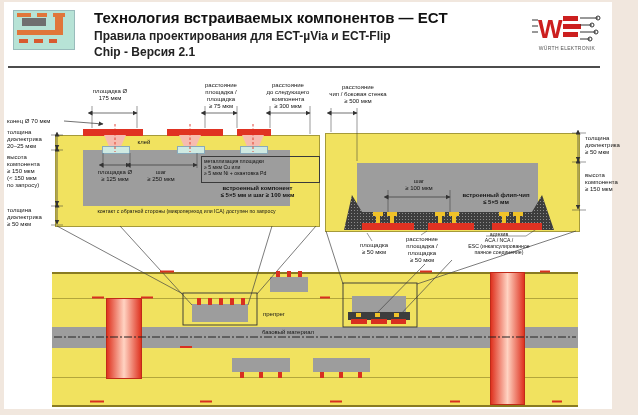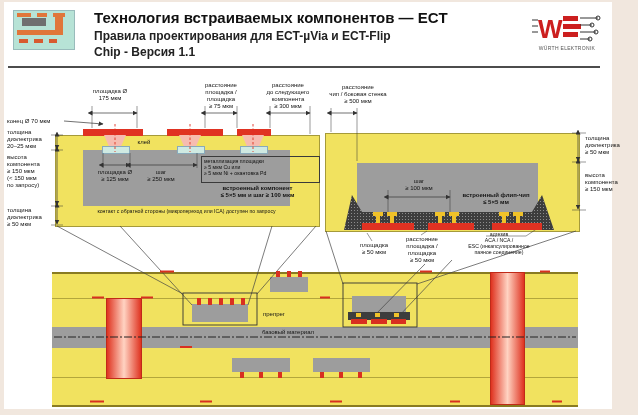--- a/index.html
+++ b/index.html
@@ -55,21 +55,21 @@
     <div class="abs" style="left:8px;top:7px;width:24px;height:8px;background:#6f6f6f;"></div>
     <div class="abs" style="left:41px;top:5px;width:8px;height:16px;background:#e0763a;"></div>
     <div class="abs" style="left:3px;top:19px;width:46px;height:5px;background:#e0763a;"></div>
     <div class="abs" style="left:5px;top:28px;width:9px;height:4px;background:#d85a30;"></div>
     <div class="abs" style="left:20px;top:28px;width:9px;height:4px;background:#d85a30;"></div>
     <div class="abs" style="left:35px;top:28px;width:8px;height:4px;background:#d85a30;"></div>
   </div>
   <div class="abs title">Технология встраиваемых компонентов — ECT</div>
   <div class="abs subtitle">
     <span>Правила проектирования для ECT-µVia и ECT-Flip</span>
-    <span>Chip - Версия 1.1</span>
+    <span>Chip - Версия 2.1</span>
   </div>
   <div class="abs logo">
     <svg width="70" height="34">
       <line x1="0" y1="8" x2="6" y2="8" stroke="#333" stroke-width="1"></line>
       <line x1="0" y1="14" x2="6" y2="14" stroke="#333" stroke-width="1"></line>
       <line x1="0" y1="20" x2="6" y2="20" stroke="#333" stroke-width="1"></line>
       <text x="6" y="26" font-family="Liberation Sans, sans-serif" font-size="26" font-weight="bold" fill="#cc1f1f">W</text>
       <rect x="31" y="4" width="15" height="5" fill="#cc1f1f"></rect>
       <rect x="31" y="12" width="18" height="5" fill="#cc1f1f"></rect>
       <rect x="31" y="20" width="15" height="5" fill="#cc1f1f"></rect>

